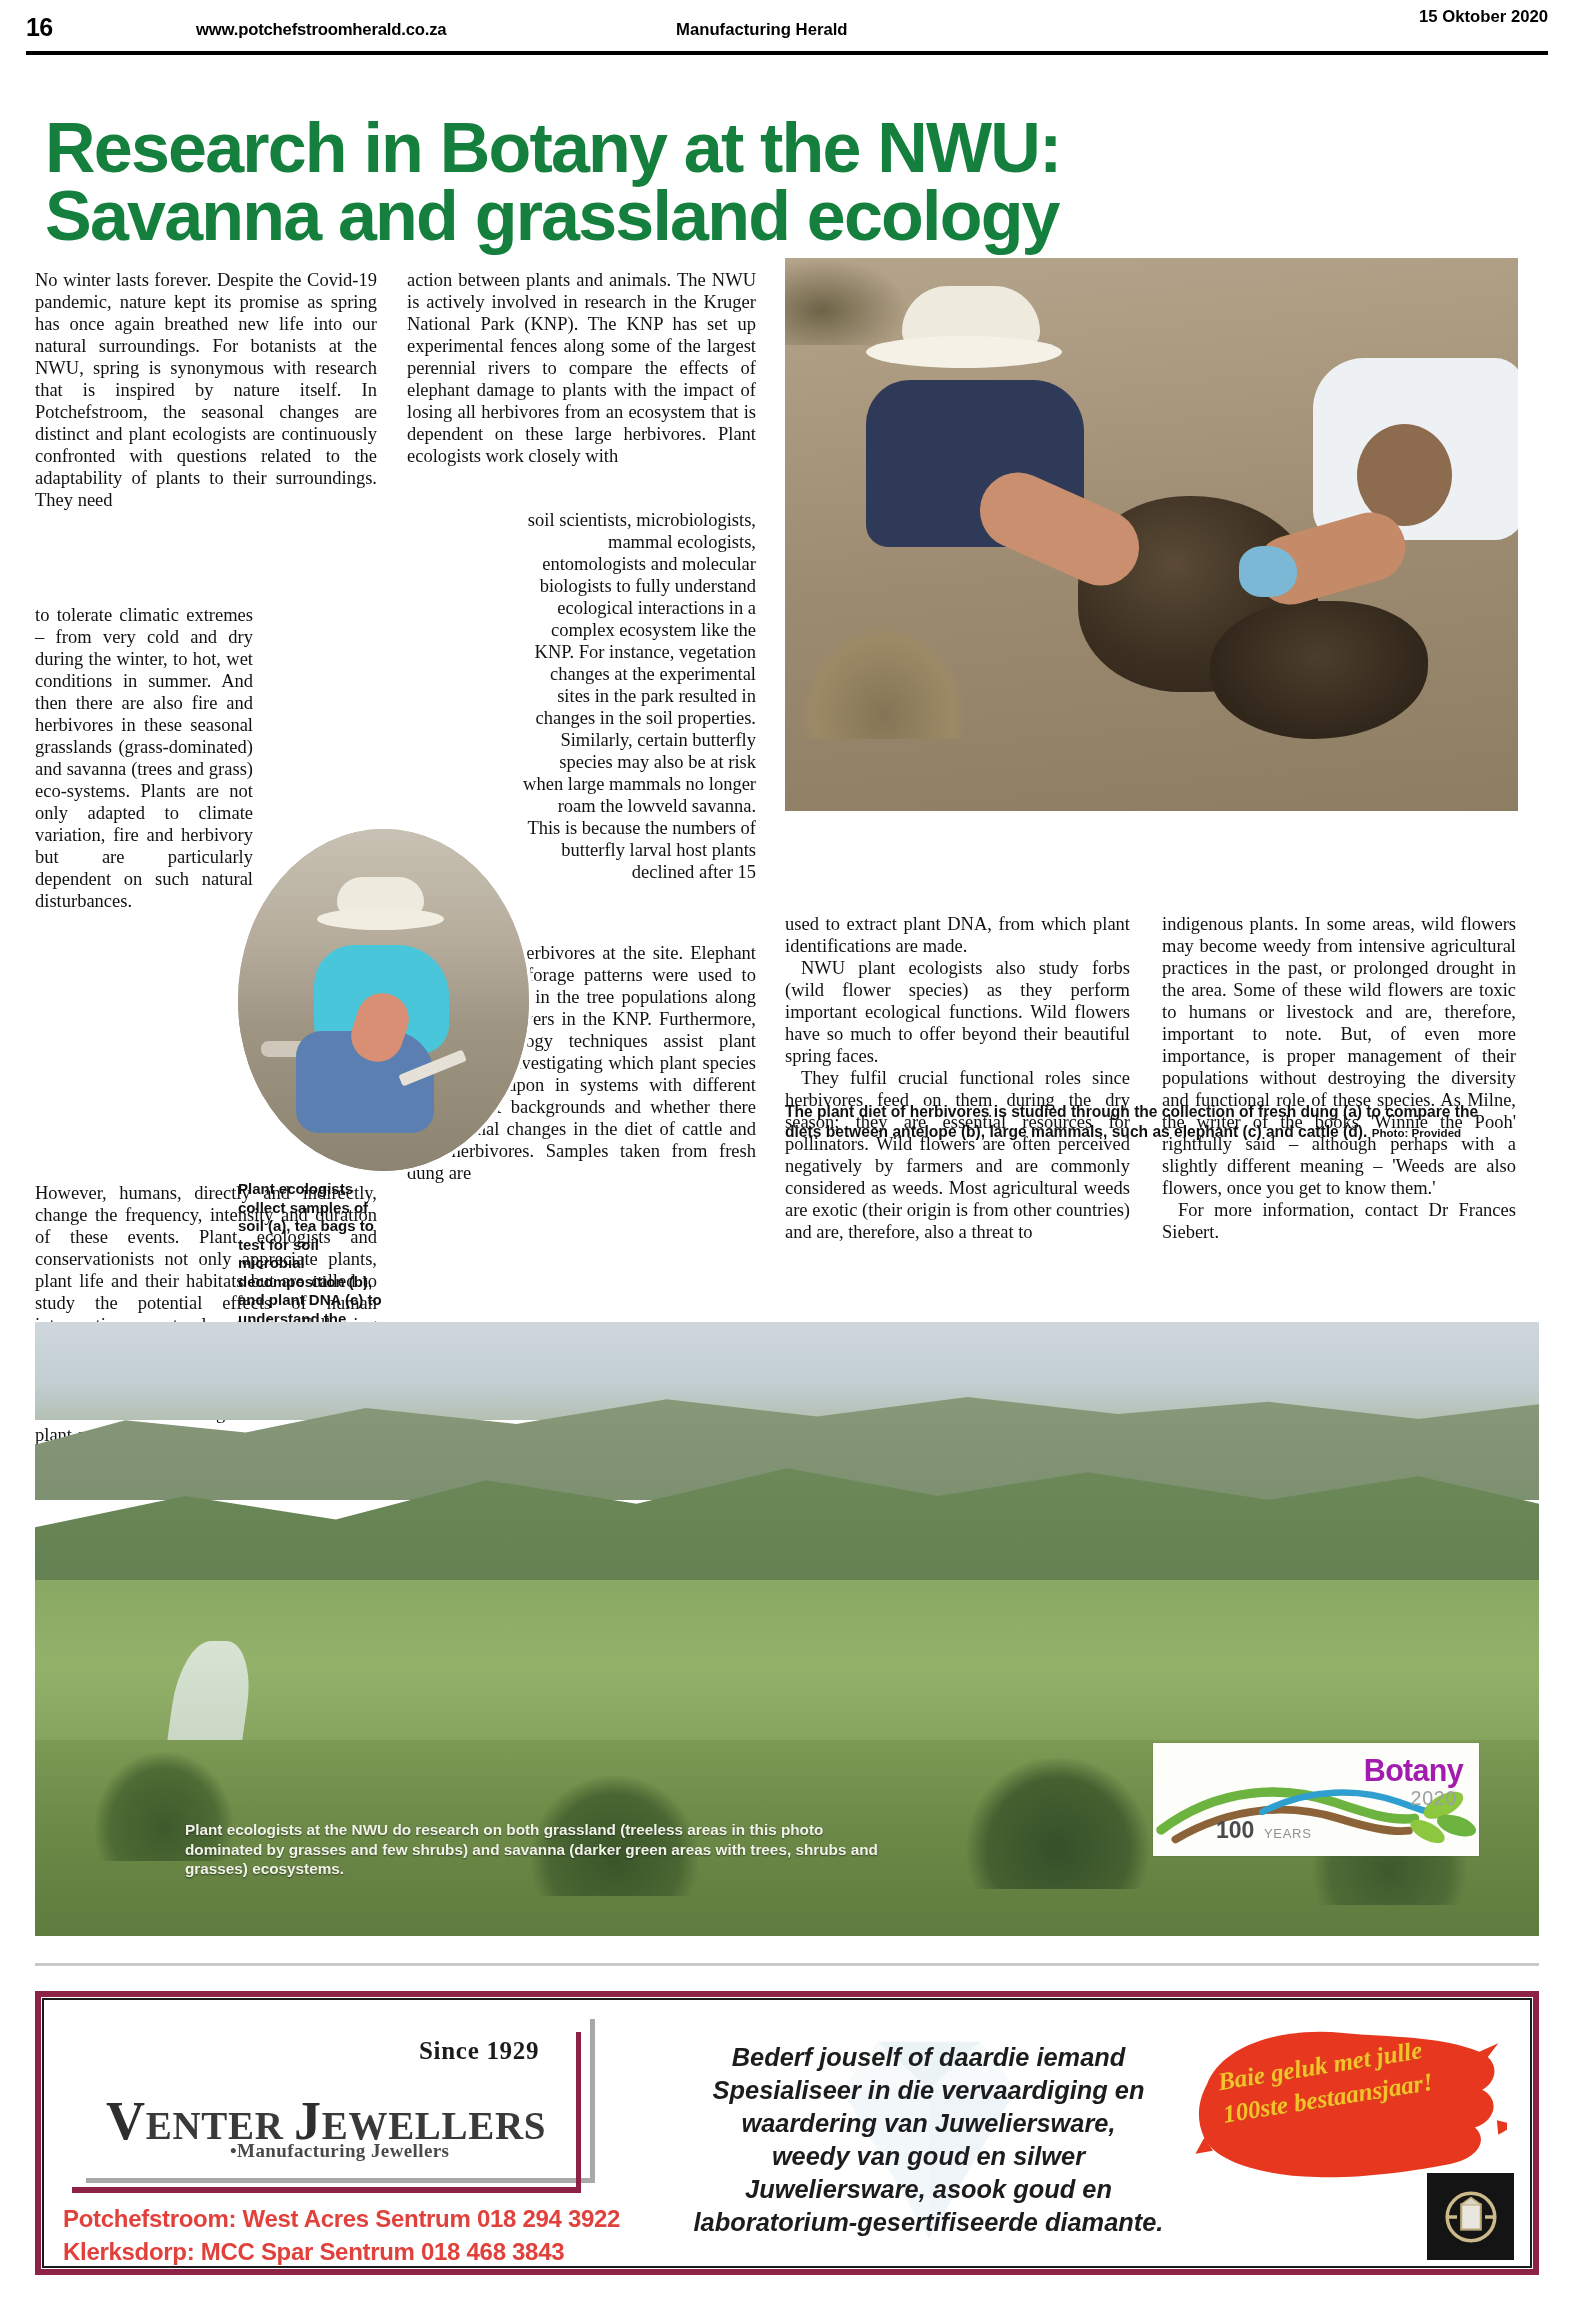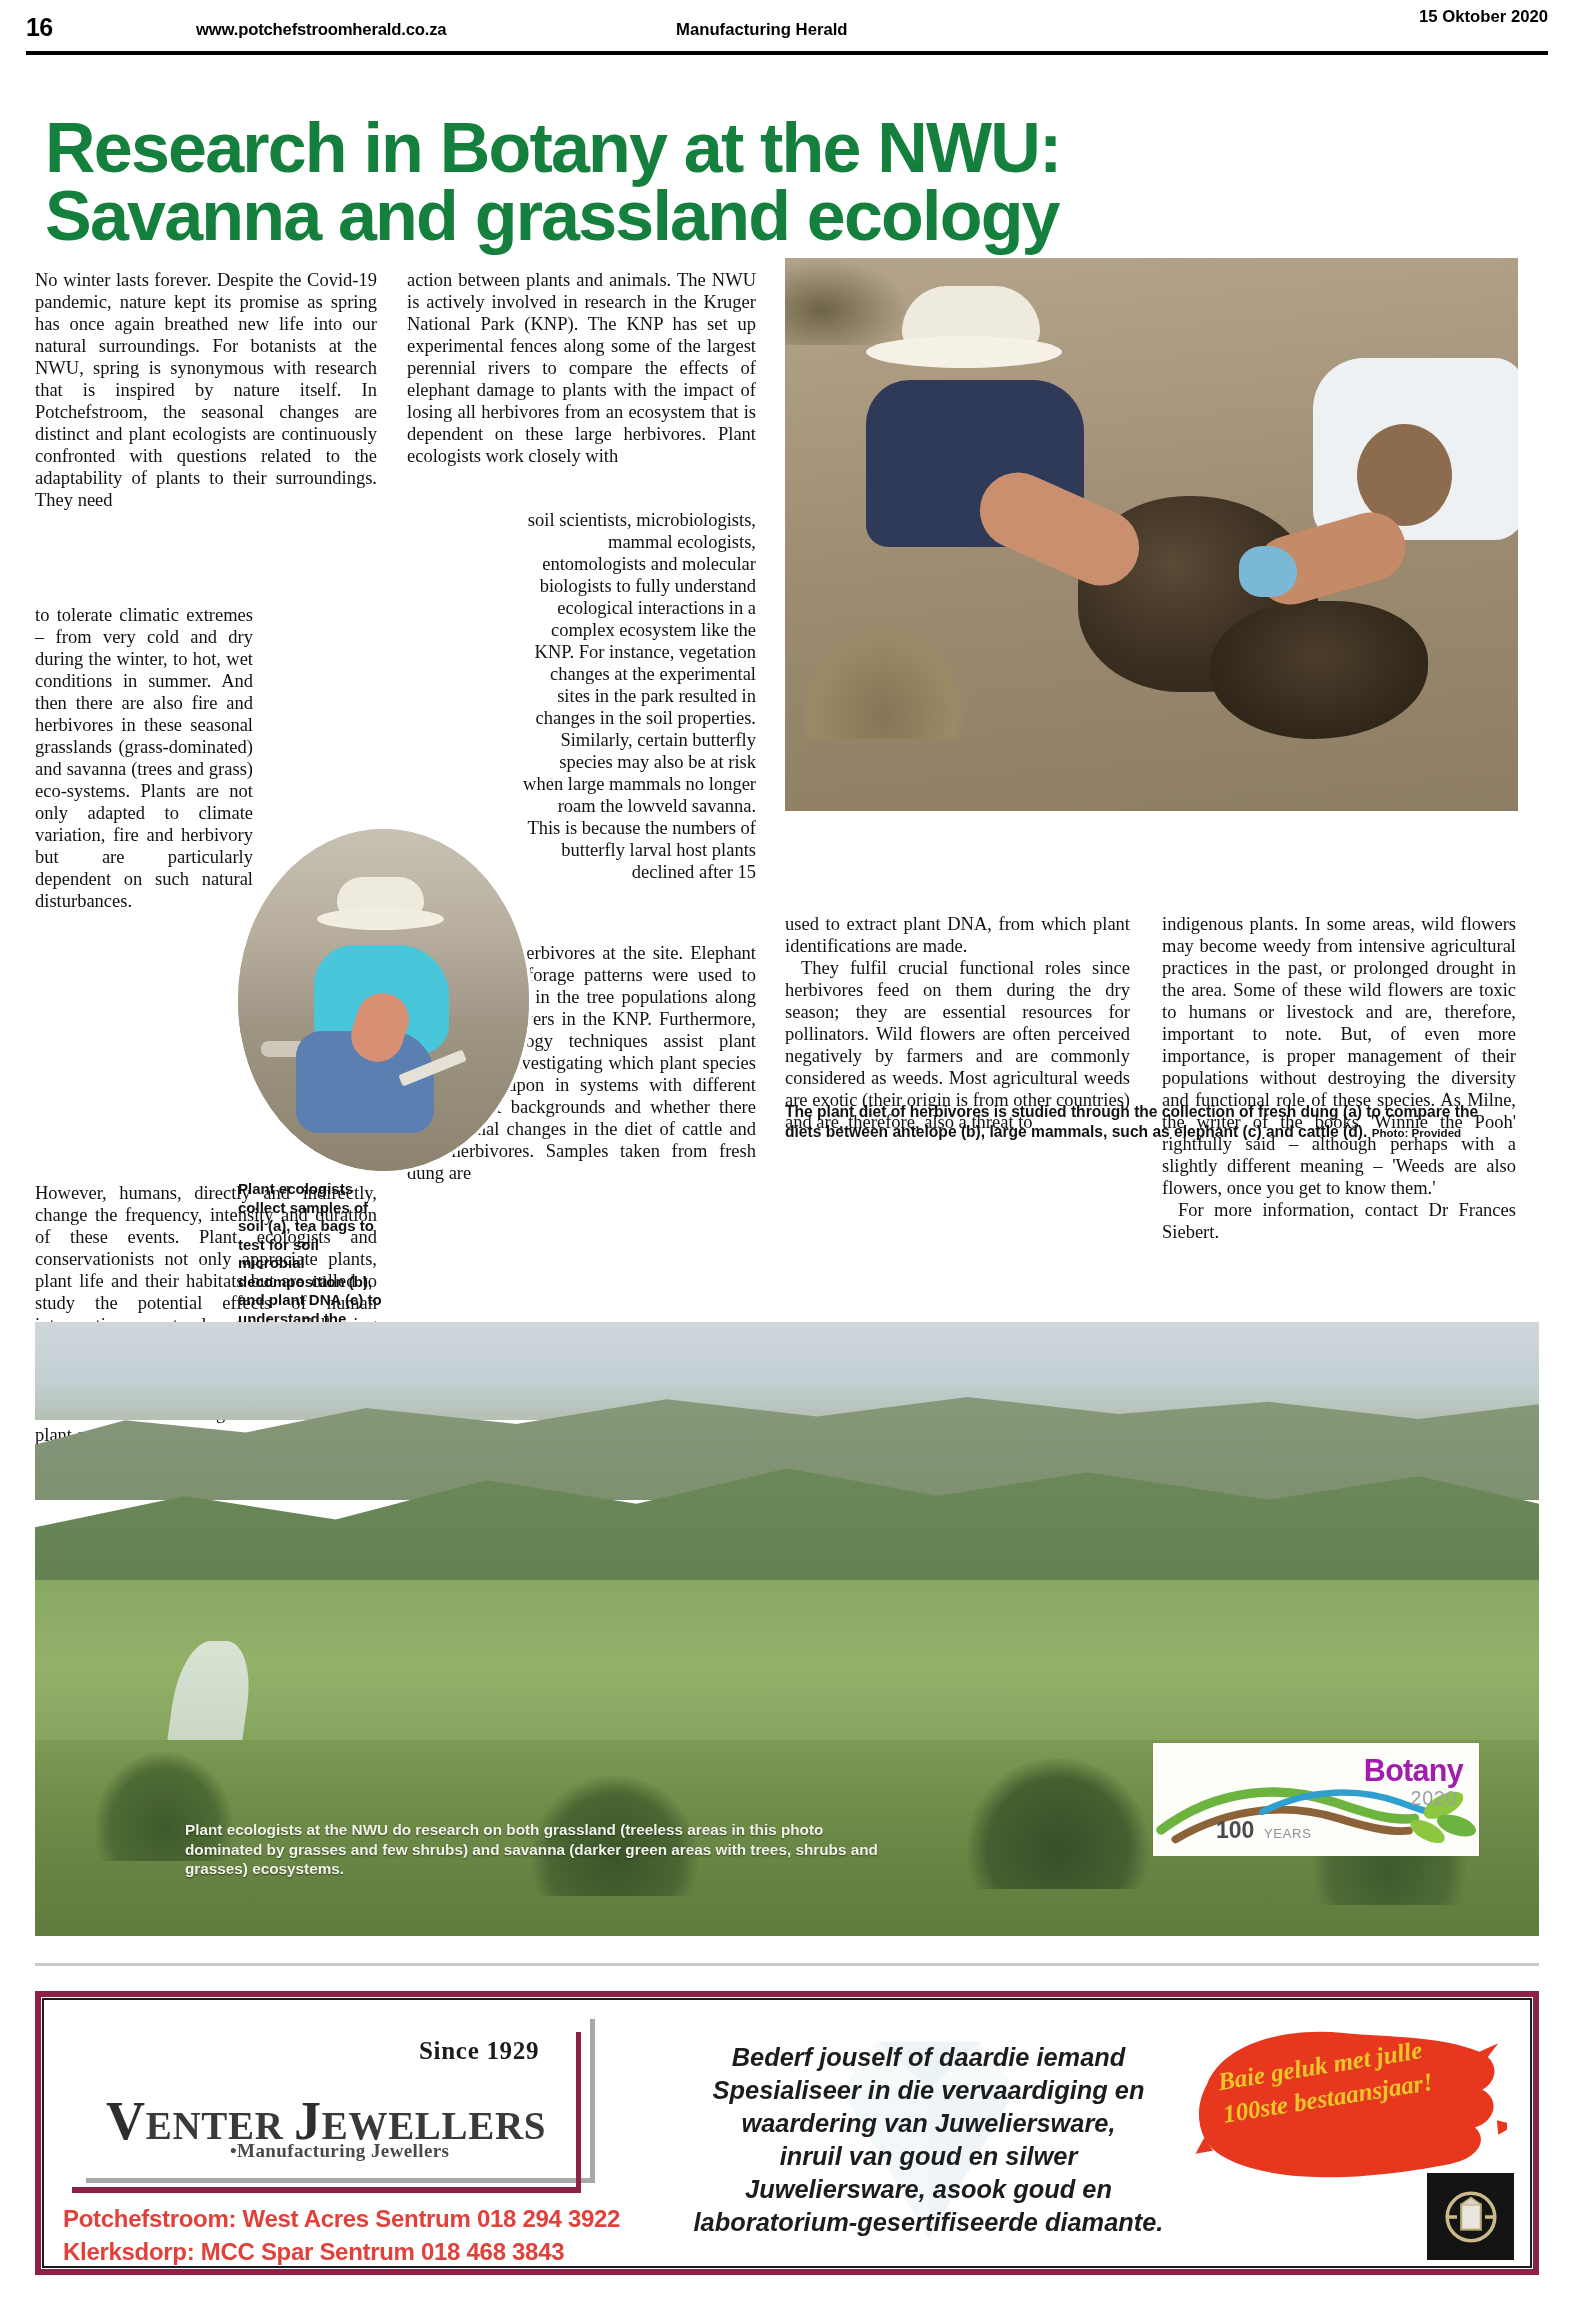--- a/index.html
+++ b/index.html
@@ -356,20 +356,21 @@
   </div>
   <div class="bodycol col2-mid">
     <p>soil scientists, microbiologists, mammal ecologists, entomologists and molecular biologists to fully understand ecological interactions in a complex ecosystem like the KNP. For instance, vegetation changes at the experimental sites in the park resulted in changes in the soil properties. Similarly, certain butterfly species may also be at risk when large mammals no longer roam the lowveld savanna. This is because the numbers of butterfly larval host plants declined after 15</p>
   </div>
   <div class="bodycol col2-bottom">
     <p>years without herbivores at the site. Elephant behaviour and forage patterns were used to explain changes in the tree populations along the perennial rivers in the KNP. Furthermore, molecular biology techniques assist plant ecologists in investigating which plant species are foraged upon in systems with different management backgrounds and whether there are seasonal changes in the diet of cattle and wild herbivores. Samples taken from fresh dung are</p>
   </div>
 
   <div class="bodycol col3">
     <p>used to extract plant DNA, from which plant identifications are made.</p>
+    <p>NWU plant ecologists also study forbs (wild flower species) as they perform important ecological functions. Wild flowers have so much to offer beyond their beautiful spring faces.</p>
     <p>They fulfil crucial functional roles since herbivores feed on them during the dry season; they are essential resources for pollinators. Wild flowers are often perceived negatively by farmers and are commonly considered as weeds. Most agricultural weeds are exotic (their origin is from other countries) and are, therefore, also a threat to</p>
   </div>
 
   <div class="bodycol col4">
     <p>indigenous plants. In some areas, wild flowers may become weedy from intensive agricultural practices in the past, or prolonged drought in the area. Some of these wild flowers are toxic to humans or livestock and are, therefore, important to note. But, of even more importance, is proper management of their populations without destroying the diversity and functional role of these species. As Milne, the writer of the books 'Winnie the Pooh' rightfully said – although perhaps with a slightly different meaning – 'Weeds are also flowers, once you get to know them.'</p>
     <p>For more information, contact Dr Frances Siebert.</p>
   </div>
 
   <div class="photo-round">
     <div class="sky"></div>
@@ -453,21 +454,21 @@
       <polygon points="60,95 300,95 180,300" fill="#cfe2ea" opacity="0.75"></polygon>
       <polygon points="60,95 110,30 250,30 300,95" fill="#e6f0f4" opacity="0.8"></polygon>
       <polygon points="110,30 180,95 250,30" fill="#bcd6e0" opacity="0.8"></polygon>
       <polygon points="60,95 180,95 180,300" fill="#d8e8ee" opacity="0.6"></polygon>
       <polygon points="180,95 300,95 180,300" fill="#c4dbe4" opacity="0.6"></polygon>
     </svg>
     <div class="ad-copy">
       <div>Bederf jouself of daardie iemand</div>
       <div>Spesialiseer in die vervaardiging en</div>
       <div>waardering van Juwelierswarе,</div>
-      <div>inruil van goud en silwer</div>
+      <div>weedy van goud en silwer</div>
       <div>Juwelierswarе, asook goud en</div>
       <div>laboratorium-gesertifiseerde diamante.</div>
     </div>
   </div>
 
   <div class="ad-right">
     <svg class="ad-splash" viewBox="0 0 430 250">
       <path d="M18 96 C 40 42, 120 18, 205 26 C 268 32, 340 30, 392 52
                C 420 64, 418 92, 396 104 C 420 116, 416 146, 386 156
                C 404 172, 392 198, 352 206 C 300 216, 230 226, 168 224

